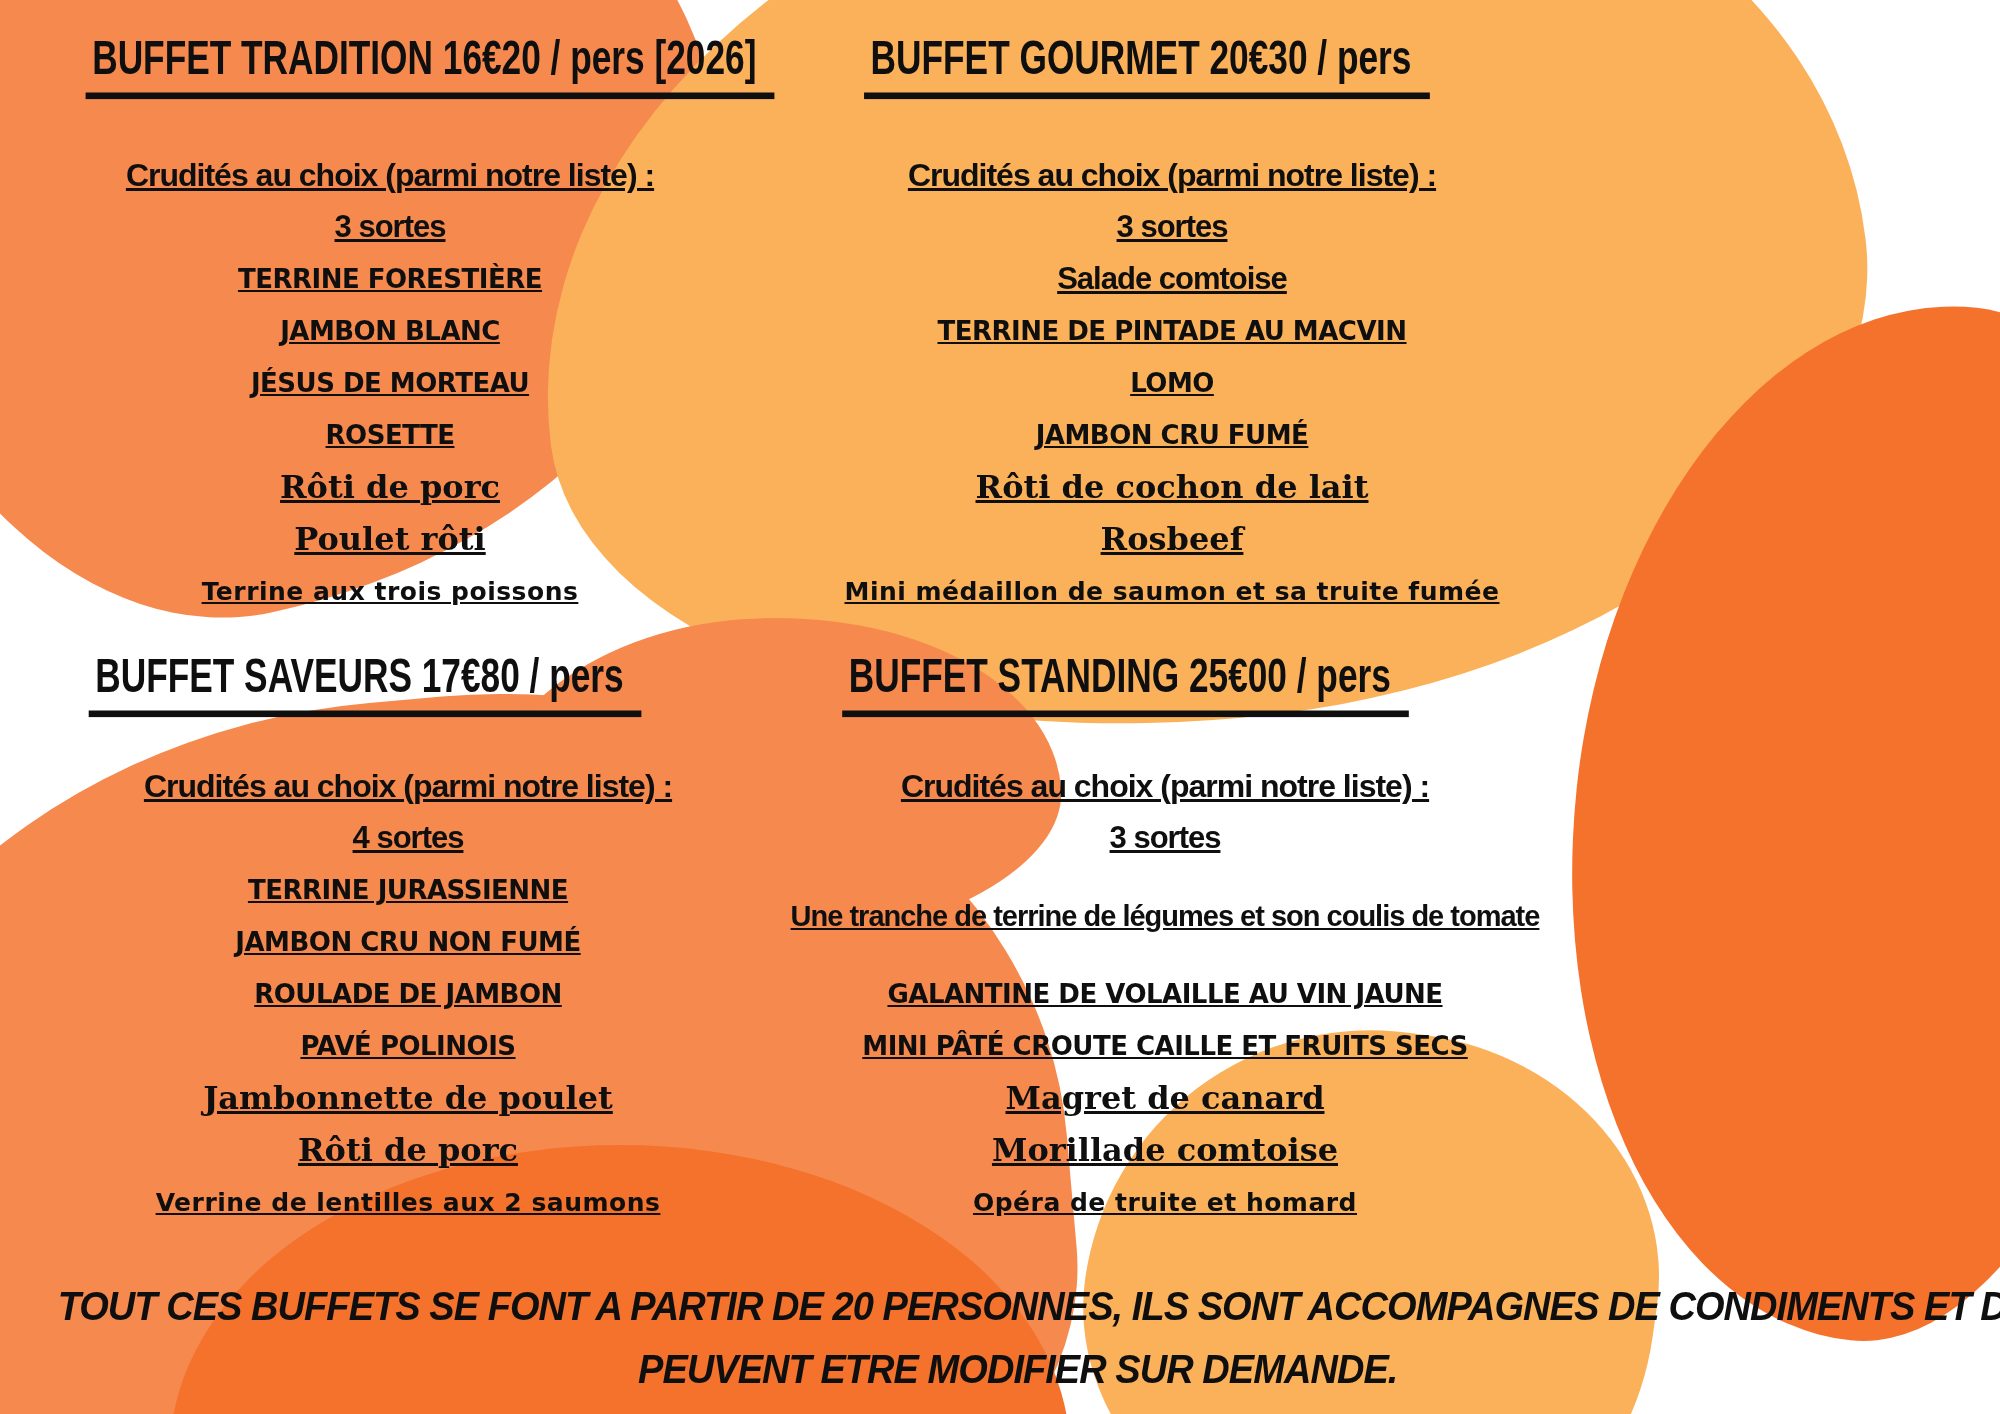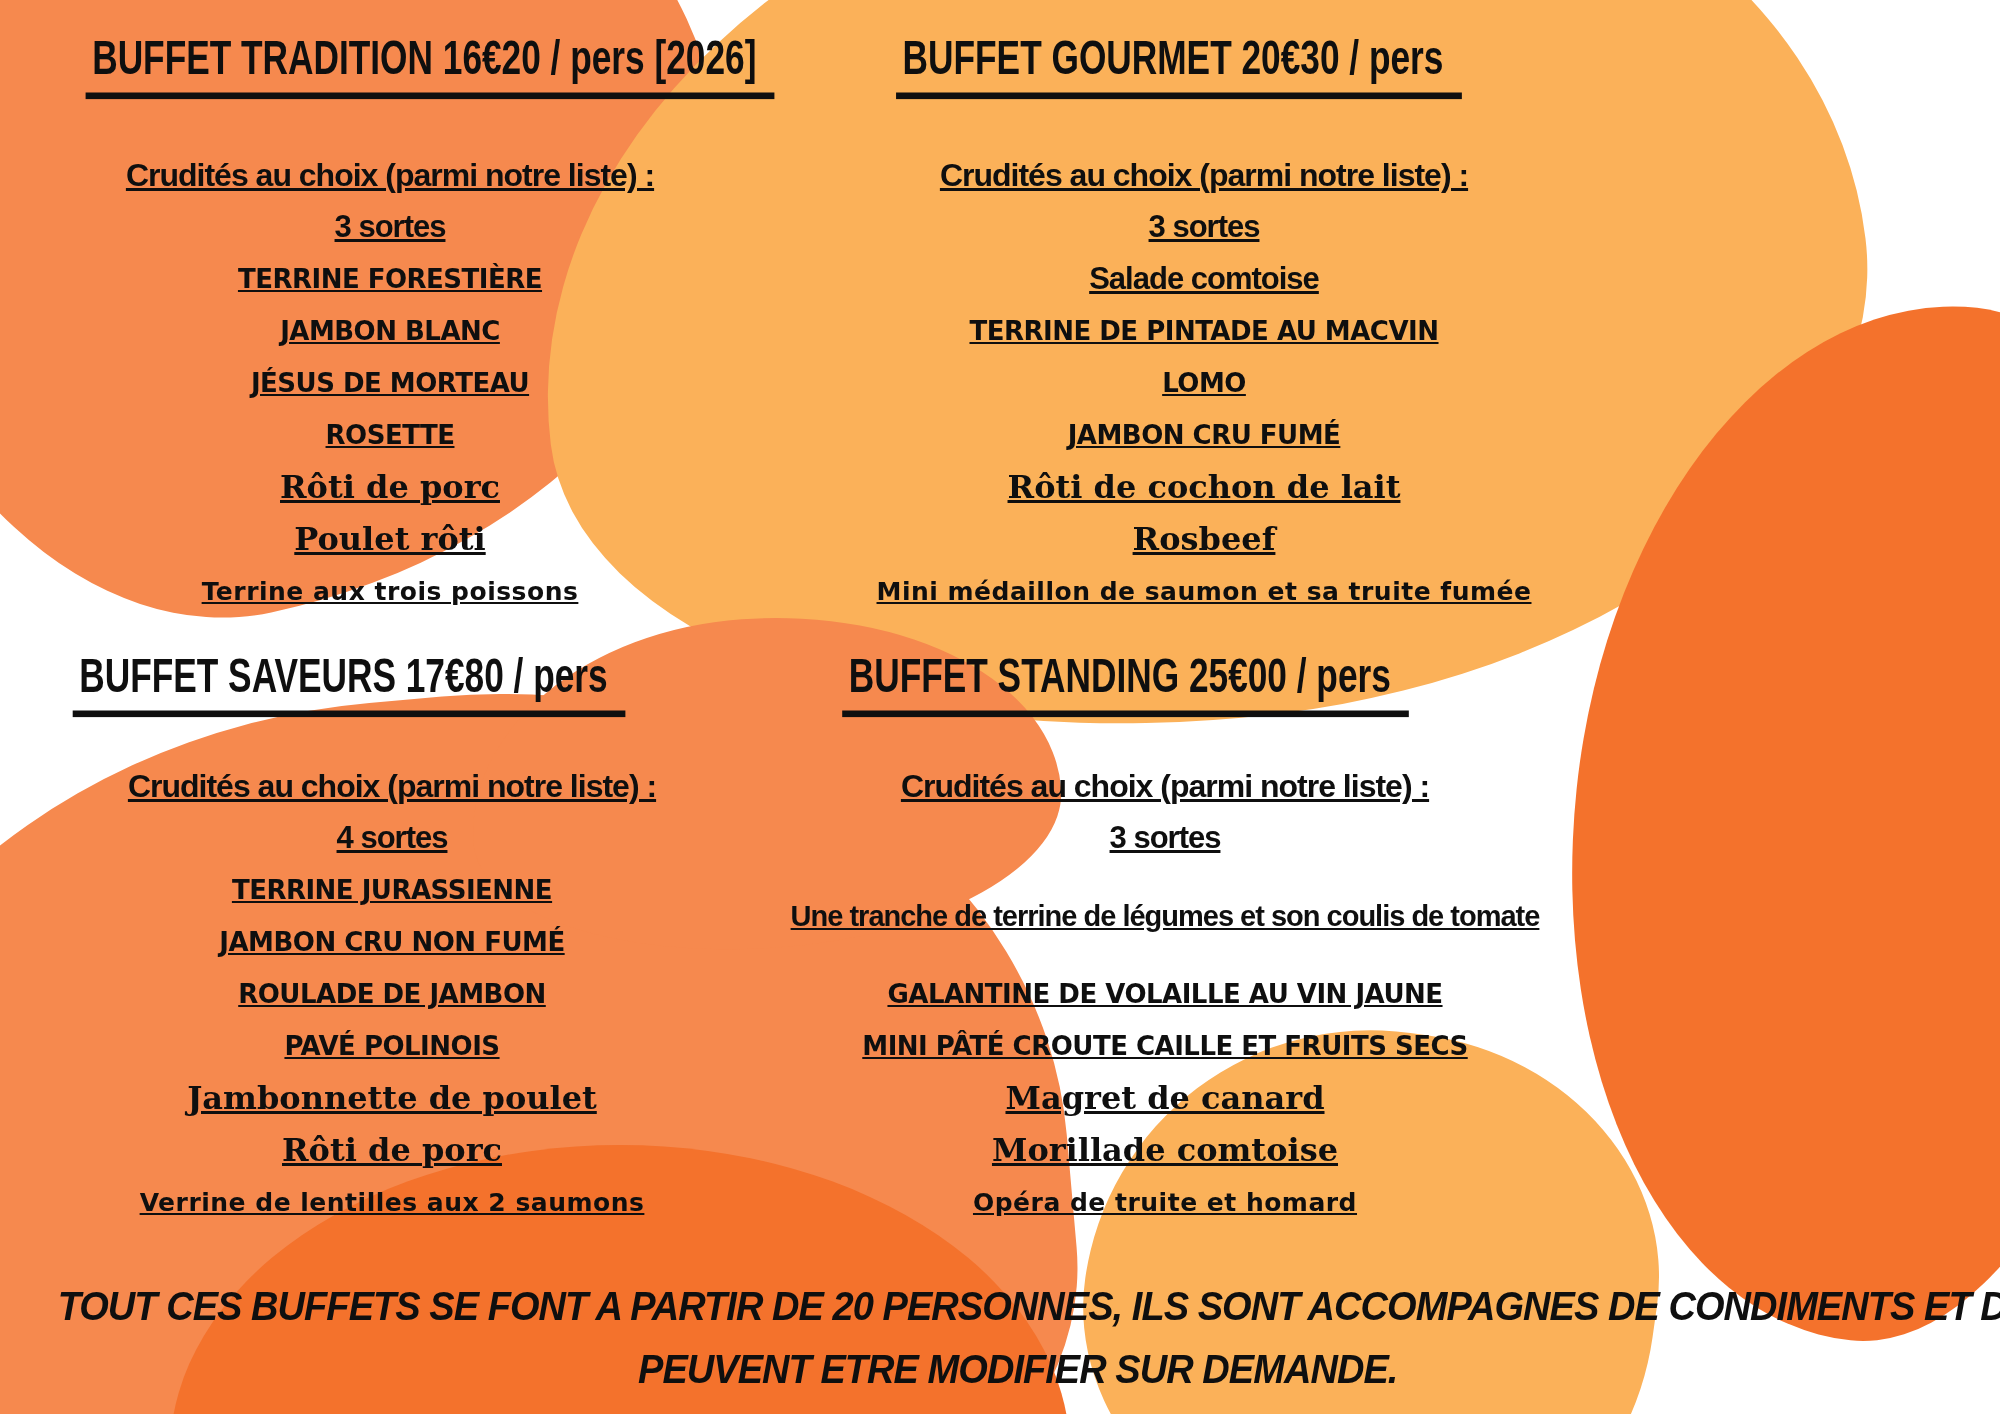--- a/index.html
+++ b/index.html
@@ -47,22 +47,22 @@
   }
   .blob-bottom-yellow{
     left:1085px;top:1030px;width:570px;height:540px;
     background:#FBB159;
     border-radius:52% 48% 45% 55% / 55% 45% 52% 48%;
     transform:rotate(8deg);
   }
   
   .menu-section{position:absolute;z-index:2;text-align:center;}
   .s1{left:10px;top:37px;width:760px;}
-  .s2{left:834px;top:37px;width:740px;}
-  .s3{left:12px;top:655px;width:760px;}
+  .s2{left:802px;top:37px;width:740px;}
+  .s3{left:28px;top:655px;width:760px;}
   .s4{left:780px;top:655px;width:770px;}
   .sec-title{
     margin:0;height:56px;display:flex;align-items:center;
     font-size:43px;font-weight:bold;letter-spacing:0px;white-space:nowrap;
   }
   .s1 .sec-title,.s2 .sec-title{margin-bottom:56px;}
   .s3 .sec-title,.s4 .sec-title{margin-bottom:49px;}
   .sec-title .tt{
     display:inline-block;
     transform:scale(0.82,1.1);transform-origin:center;

